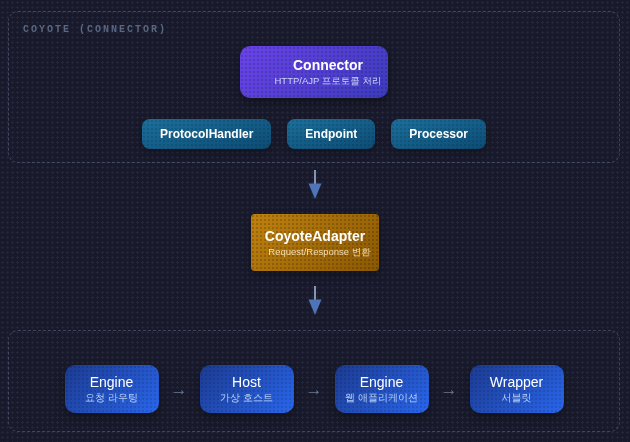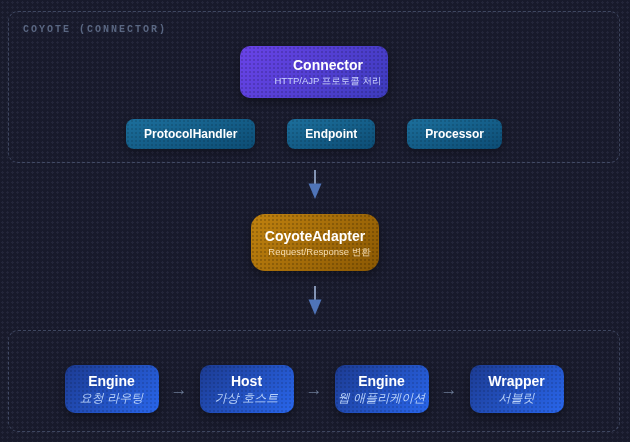--- a/index.html
+++ b/index.html
@@ -57,21 +57,21 @@
       radial-gradient(rgba(0,0,0,0.15) 1px, transparent 1.1px),
       linear-gradient(135deg, #6a43e8 0%, #3c3bbd 100%);
     background-size: 4px 4px, 100% 100%;
     padding-left: 28px;
   }
   #connector-card .subtitle { color: #cdd5fe; }
 
   .chip-row {
     position: absolute;
     top: 107px; left: 0; right: 0;
-    display: flex; justify-content: center; gap: 32px;
+    display: flex; justify-content: center; gap: 16px;
   }
   .chip {
     height: 30px;
     padding: 0 18px;
     display: flex; align-items: center; justify-content: center;
     border-radius: 8px;
     background-image:
       radial-gradient(rgba(0,0,0,0.12) 1px, transparent 1.1px),
       linear-gradient(165deg, #1c6f9c 0%, #0c4c74 100%);
     background-size: 4px 4px, 100% 100%;
@@ -83,21 +83,21 @@
     position: absolute;
     left: 50%; transform: translateX(-50%);
     width: 16px; height: 30px;
   }
   #v-arrow-1 { top: 170px; }
   #v-arrow-2 { top: 286px; }
 
   #adapter-card {
     left: 50%; transform: translateX(-50%);
     top: 214px; width: 128px; height: 57px;
-    border-radius: 14px;
+    border-radius: 4px;
     background-image:
       radial-gradient(rgba(0,0,0,0.18) 1px, transparent 1.1px),
       linear-gradient(135deg, #c0820f 0%, #8a5803 100%);
     background-size: 4px 4px, 100% 100%;
   }
   #adapter-card .subtitle { color: #f6ddb2; margin-left: 9px; }
 
   .node-row {
     position: absolute;
     top: 34px; left: 0; right: 0;
@@ -108,22 +108,22 @@
     width: 94px; height: 48px;
     border-radius: 10px;
     display: flex; flex-direction: column;
     align-items: center; justify-content: center; gap: 4px;
     background-image:
       radial-gradient(rgba(0,0,0,0.12) 1px, transparent 1.1px),
       linear-gradient(135deg, #1c3b92 0%, #2966ec 100%);
     background-size: 4px 4px, 100% 100%;
     box-shadow: 0 4px 10px rgba(0,0,0,0.35);
   }
-  .node-card .title { color: #ffffff; font-weight: bold; font-size: 14px; line-height: 1; }
-  .node-card .subtitle { color: #b9d2fa; font-size: 12px; line-height: 1; font-style: italic; }
+  .node-card .title { color: #ffffff; font-weight: normal; font-size: 14px; line-height: 1; }
+  .node-card .subtitle { color: #b9d2fa; font-size: 10px; line-height: 1; }
 
   .h-arrow {
     width: 41px;
     text-align: center;
     color: #6b7994;
     font-size: 17px;
     line-height: 1;
     user-select: none;
   }
 </style>

